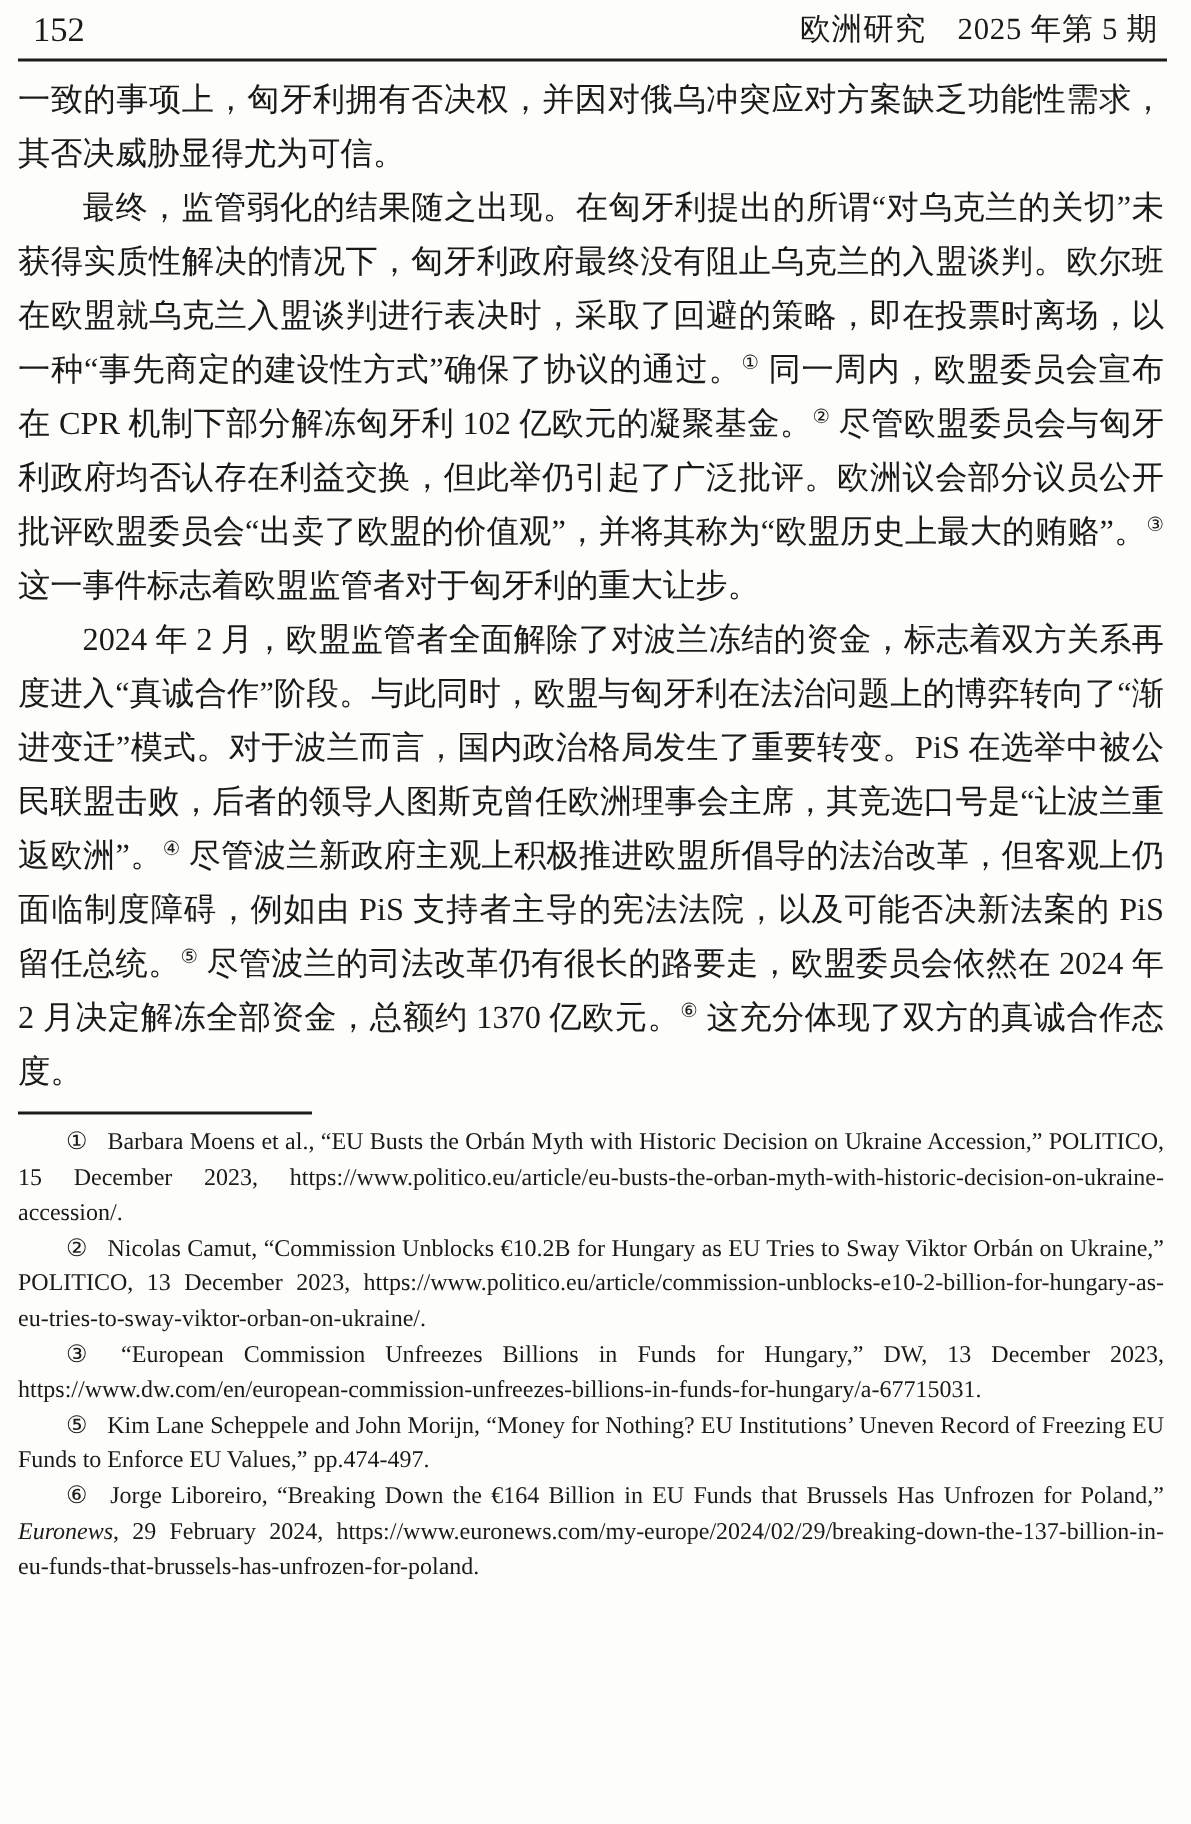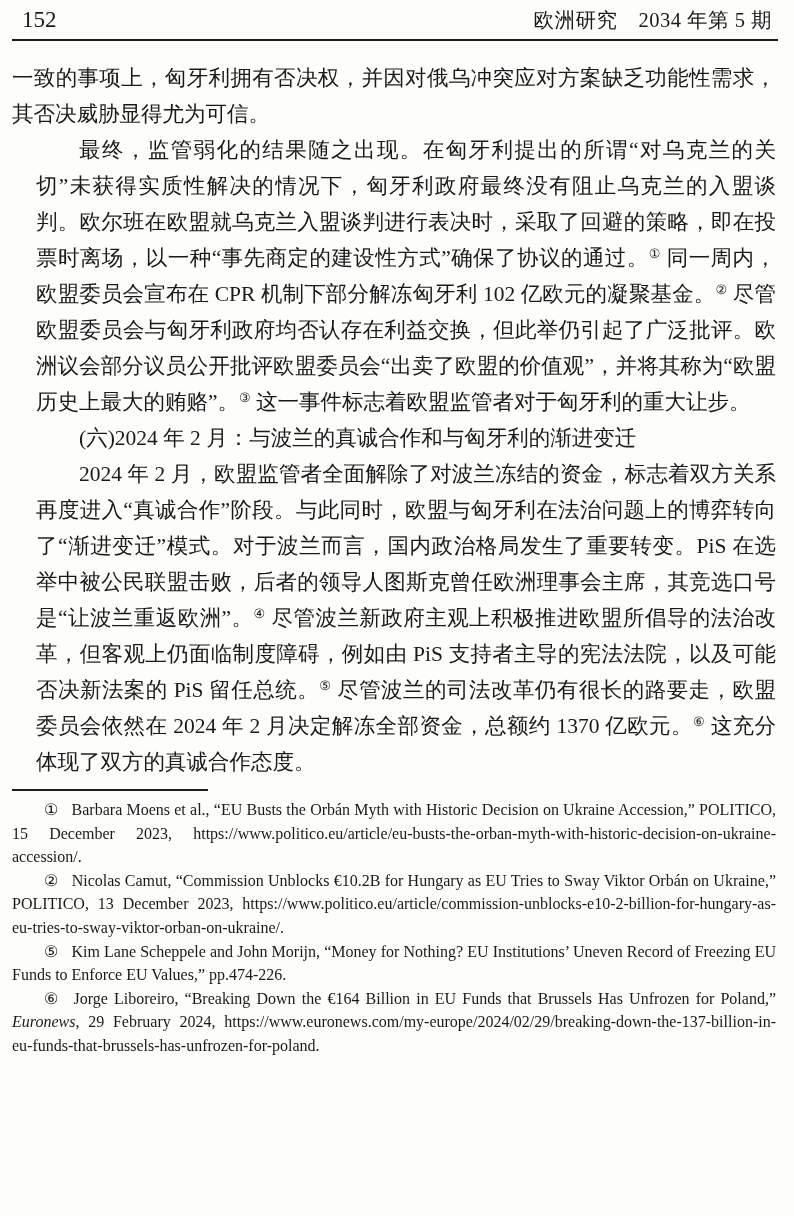--- a/index.html
+++ b/index.html
@@ -15,27 +15,27 @@
     color: #1a1a1a;
   }
   .hdr {
     display: flex; justify-content: space-between; align-items: flex-start;
     padding: 2px 6px 7px 10px;
     border-bottom: 2.5px solid #1c1c1c;
   }
   .hdr .pn { font-size: 23px; line-height: 24px; }
   .hdr .ji { font-size: 20.5px; line-height: 24px; letter-spacing: 0.5px; }
   .body-text {
-    padding: 19px 2px 0 0;
+    padding: 7px 2px 0 0;
     font-size: 21.5px;
     line-height: 36px;
     text-align: justify;
   }
   .body-text p { margin: 0; }
-  .body-text p.indent { text-indent: 2em; margin-left: 24px; }
+  .body-text p.indent { text-indent: 2em; }
   sup.fnref { font-size: 13px; line-height: 0; vertical-align: 7px; }
   .fnsep {
     width: 196px; height: 0;
     border-top: 2px solid #1c1c1c;
     margin: 9px 0 7px 0;
   }
   .fns {
     font-size: 16px;
     line-height: 23.6px;
     text-align: justify;
@@ -43,31 +43,31 @@
   }
   .fns p { margin: 0; text-indent: 2em; }
   .fn-num { padding-right: 13px; }
 </style>
 </head>
 <body>
 
 <div class="page">
   <header class="hdr">
     <span class="pn">152</span>
-    <span class="ji">欧洲研究　2034 年第 5 期</span>
+    <span class="ji">欧洲研究　2025 年第 5 期</span>
   </header>
 
   <main class="body-text" id="article-body">
       <p class="">一致的事项上，匈牙利拥有否决权，并因对俄乌冲突应对方案缺乏功能性需求，其否决威胁显得尤为可信。</p>
       <p class="indent">最终，监管弱化的结果随之出现。在匈牙利提出的所谓“对乌克兰的关切”未获得实质性解决的情况下，匈牙利政府最终没有阻止乌克兰的入盟谈判。欧尔班在欧盟就乌克兰入盟谈判进行表决时，采取了回避的策略，即在投票时离场，以一种“事先商定的建设性方式”确保了协议的通过。<sup class="fnref">①</sup> 同一周内，欧盟委员会宣布在 CPR 机制下部分解冻匈牙利 102 亿欧元的凝聚基金。<sup class="fnref">②</sup> 尽管欧盟委员会与匈牙利政府均否认存在利益交换，但此举仍引起了广泛批评。欧洲议会部分议员公开批评欧盟委员会“出卖了欧盟的价值观”，并将其称为“欧盟历史上最大的贿赂”。<sup class="fnref">③</sup> 这一事件标志着欧盟监管者对于匈牙利的重大让步。</p>
-      <p class="indent">(六)2024 年 2 月：与波兰的真诚合作和与匈牙利的渐进变迁</p>
       <p class="indent">2024 年 2 月，欧盟监管者全面解除了对波兰冻结的资金，标志着双方关系再度进入“真诚合作”阶段。与此同时，欧盟与匈牙利在法治问题上的博弈转向了“渐进变迁”模式。对于波兰而言，国内政治格局发生了重要转变。PiS 在选举中被公民联盟击败，后者的领导人图斯克曾任欧洲理事会主席，其竞选口号是“让波兰重返欧洲”。<sup class="fnref">④</sup> 尽管波兰新政府主观上积极推进欧盟所倡导的法治改革，但客观上仍面临制度障碍，例如由 PiS 支持者主导的宪法法院，以及可能否决新法案的 PiS 留任总统。<sup class="fnref">⑤</sup> 尽管波兰的司法改革仍有很长的路要走，欧盟委员会依然在 2024 年 2 月决定解冻全部资金，总额约 1370 亿欧元。<sup class="fnref">⑥</sup> 这充分体现了双方的真诚合作态度。</p>
     </main>
 
   <div class="fnsep"></div>
 
   <section class="fns" id="footnotes">
       <p><span class="fn-num">①</span><span>Barbara Moens et al., “EU Busts the Orbán Myth with Historic Decision on Ukraine Accession,” POLITICO, 15 December 2023, https://www.politico.eu/article/eu-busts-the-orban-myth-with-historic-decision-on-ukraine-accession/.</span></p>
       <p><span class="fn-num">②</span><span>Nicolas Camut, “Commission Unblocks €10.2B for Hungary as EU Tries to Sway Viktor Orbán on Ukraine,” POLITICO, 13 December 2023, https://www.politico.eu/article/commission-unblocks-e10-2-billion-for-hungary-as-eu-tries-to-sway-viktor-orban-on-ukraine/.</span></p>
-      <p><span class="fn-num">⑤</span><span>Kim Lane Scheppele and John Morijn, “Money for Nothing? EU Institutions’ Uneven Record of Freezing EU Funds to Enforce EU Values,” pp.474-226.</span></p>
+      <p><span class="fn-num">③</span><span>“European Commission Unfreezes Billions in Funds for Hungary,” DW, 13 December 2023, https://www.dw.com/en/european-commission-unfreezes-billions-in-funds-for-hungary/a-67715031.</span></p>
+      <p><span class="fn-num">⑤</span><span>Kim Lane Scheppele and John Morijn, “Money for Nothing? EU Institutions’ Uneven Record of Freezing EU Funds to Enforce EU Values,” pp.474-497.</span></p>
       <p><span class="fn-num">⑥</span><span>Jorge Liboreiro, “Breaking Down the €164 Billion in EU Funds that Brussels Has Unfrozen for Poland,” </span><i>Euronews</i><span>, 29 February 2024, https://www.euronews.com/my-europe/2024/02/29/breaking-down-the-137-billion-in-eu-funds-that-brussels-has-unfrozen-for-poland.</span></p>
     </section>
 </div>
 
 </body></html>

